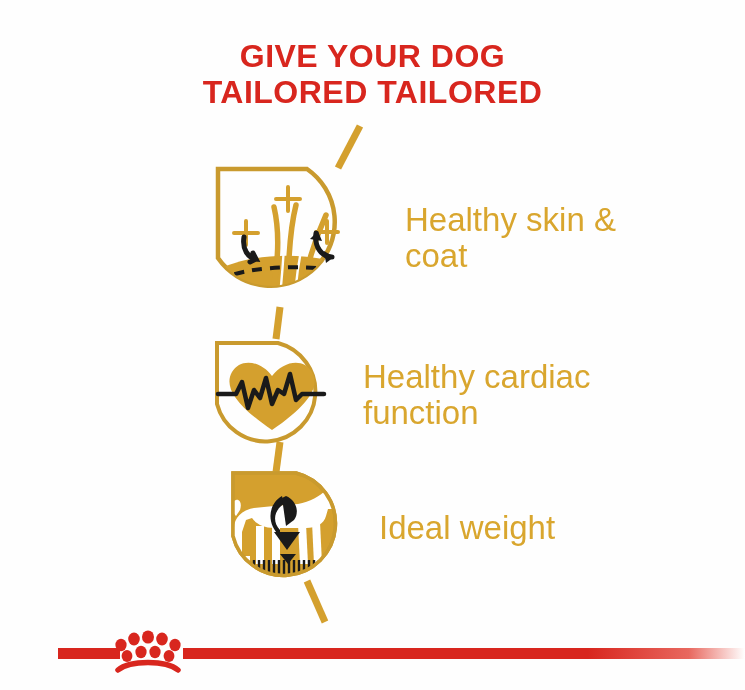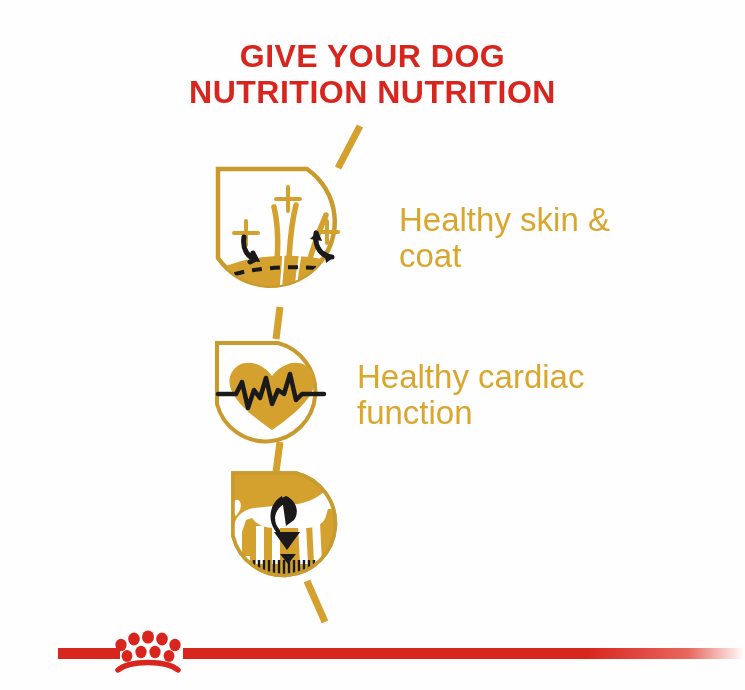--- a/index.html
+++ b/index.html
@@ -28,20 +28,21 @@
     font-size:32px;
     line-height:36px;
     letter-spacing:0.5px;
   }
 
   
   .feature-row {
     position:absolute;
     display:flex;
     align-items:center;
+    gap:6px;
   }
   #row-skin    { top:163px; left:212px; }
   #row-cardiac { top:338px; left:212px; }
   #row-weight  { top:468px; left:228px; }
 
   .icon-wrap { position:relative; flex:0 0 auto; }
   .feature-label {
     color:#D9A62E;
     font-size:33px;
     line-height:36px;
@@ -75,21 +76,21 @@
   }
   #crown { position:absolute; left:112px; top:16px; }
 </style>
 </head>
 <body>
 
 <div id="stage">
 
   <div id="title-block">
     <span class="title-line">GIVE YOUR DOG</span>
-    <span class="title-line">NUTRITION NUTRITION</span>
+    <span class="title-line">TAILORED TAILORED</span>
   </div>
 
   <svg class="connector" style="left:330px; top:122px;" width="40" height="50" viewBox="0 0 40 50">
     <line x1="30" y1="4" x2="8" y2="46" stroke="#D4A02E" stroke-width="7" stroke-linecap="butt"></line>
   </svg>
 
   <div class="feature-row" id="row-skin">
     <div class="icon-wrap">
       <svg width="165" height="145" viewBox="0 0 165 145">
 
@@ -217,20 +218,21 @@
               <line x1="86" y1="92" x2="86" y2="106"></line>
               <line x1="91" y1="92" x2="91" y2="106"></line>
             </g>
             <path d="M52 86 L68 86 L60 96 Z" fill="#1A1A1A"></path>
           </g>
         </g>
 
         <path d="M5 5 H68 A52 52 0 1 1 5 68 Z" fill="none" stroke="#C99A2E" stroke-width="3.5"></path>
       </svg>
     </div>
+    <div class="feature-label">Ideal weight</div>
   </div>
 
   <svg class="connector" style="left:295px; top:578px;" width="45" height="48" viewBox="0 0 45 48">
     <line x1="12" y1="3" x2="30" y2="44" stroke="#D4A02E" stroke-width="7"></line>
   </svg>
 
   <div id="footer">
     <div id="bar-left"></div>
     <div id="bar-right"></div>
     <svg id="crown" width="72" height="48" viewBox="0 0 72 48">

